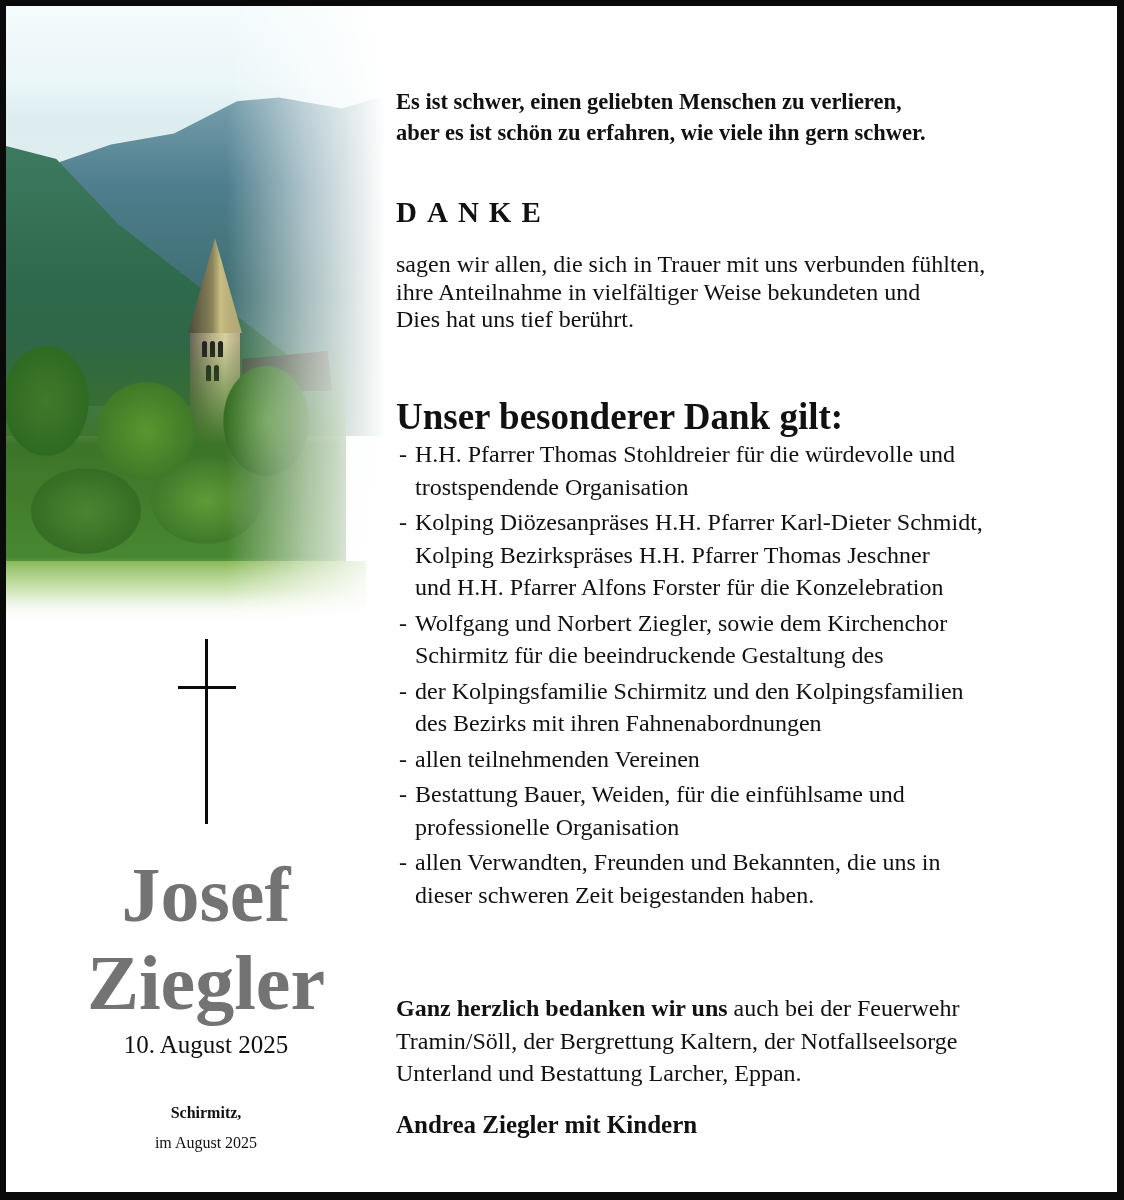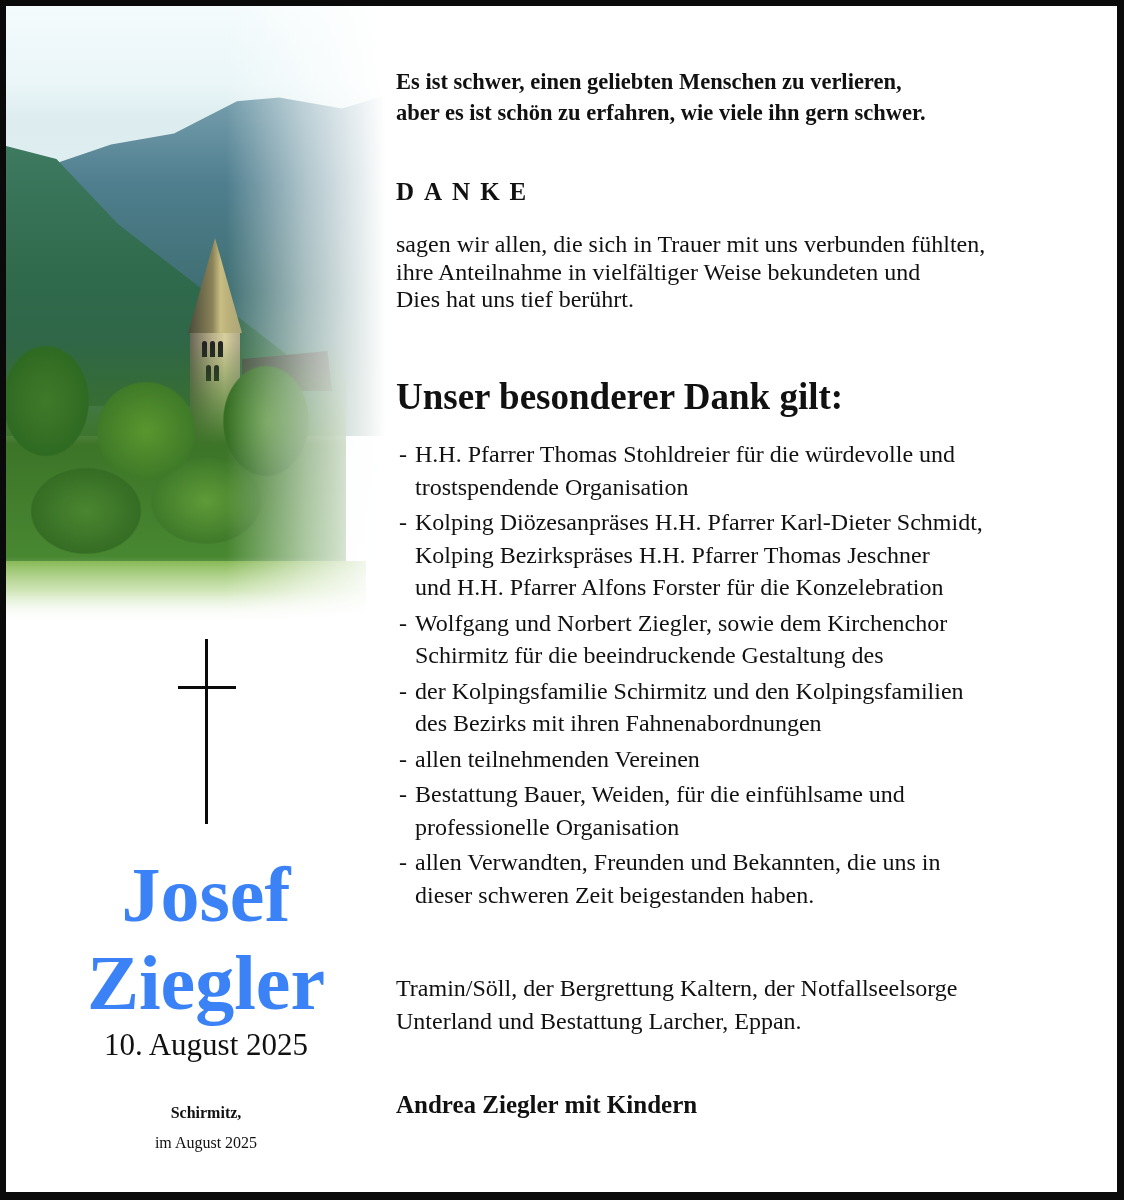--- a/index.html
+++ b/index.html
@@ -33,29 +33,29 @@
   .fade-right { position: absolute; inset: 0; background: linear-gradient(90deg, rgba(255,255,255,0) 0%, rgba(255,255,255,0) 55%, rgba(255,255,255,0.55) 75%, #ffffff 95%); }
   .fade-bottom { position: absolute; inset: 0; background: linear-gradient(180deg, rgba(255,255,255,0) 0%, rgba(255,255,255,0) 86%, rgba(255,255,255,0.85) 95%, #ffffff 100%); }
 
   
   .cross { position: absolute; left: 172px; top: 633px; width: 58px; height: 185px; }
   .cross .v { position: absolute; left: 27px; top: 0; width: 3px; height: 185px; background: #0a0a0a; }
   .cross .h { position: absolute; left: 0; top: 47px; width: 58px; height: 3px; background: #0a0a0a; }
 
   
   .left-col { position: absolute; left: 20px; width: 360px; text-align: center; }
-  .name { top: 845px; font-weight: bold; font-size: 78px; line-height: 88px; color: #3b82f6; }
-  .date { top: 1024px; font-size: 31px; line-height: 30px; }
+  .name { top: 845px; font-weight: bold; font-size: 78px; line-height: 88px; color: #737373; }
+  .date { top: 1024px; font-size: 25px; line-height: 30px; }
   .place { top: 1092px; font-size: 16px; line-height: 30px; }
   .place b { font-weight: bold; }
 
   
-  .right { position: absolute; left: 390px; width: 700px; }
+  .right { position: absolute; left: 390px; width: 700px; margin-top: 20px; }
   .motto { top: 60px; font-weight: bold; font-size: 22.5px; line-height: 31px; }
-  .danke { top: 162px; font-weight: bold; font-size: 25px; letter-spacing: 10px; line-height: 48px; }
+  .danke { top: 162px; font-weight: bold; font-size: 29px; letter-spacing: 10px; line-height: 48px; }
   .intro { top: 225px; font-size: 24px; line-height: 27.5px; }
   .subhead { top: 366px; font-weight: bold; font-size: 37px; line-height: 50px; }
   .list { top: 432px; margin: 0; padding: 0; list-style: none; font-size: 24px; line-height: 32.5px; }
   .list li { position: relative; padding-left: 19px; margin-bottom: 3px; }
   .list li .dash { position: absolute; left: 3px; top: 0; }
   .thanks { top: 966px; font-size: 24px; line-height: 32.5px; }
   .thanks b { font-weight: bold; }
   .sign { top: 1084px; font-weight: bold; font-size: 25px; line-height: 30px; }
 </style>
 </head>
@@ -146,18 +146,19 @@
       <div>professionelle Organisation</div>
     </li>
     <li>
       <span class="dash">-</span>
       <div>allen Verwandten, Freunden und Bekannten, die uns in</div>
       <div>dieser schweren Zeit beigestanden haben.</div>
     </li>
   </ul>
 
   <div class="right thanks">
+    <div><b>Ganz herzlich bedanken wir uns</b><span> auch bei der Feuerwehr</span></div>
     <div>Tramin/Söll, der Bergrettung Kaltern, der Notfallseelsorge</div>
     <div>Unterland und Bestattung Larcher, Eppan.</div>
   </div>
 
   <div class="right sign">Andrea Ziegler mit Kindern</div>
 </div>
 
 </body></html>

